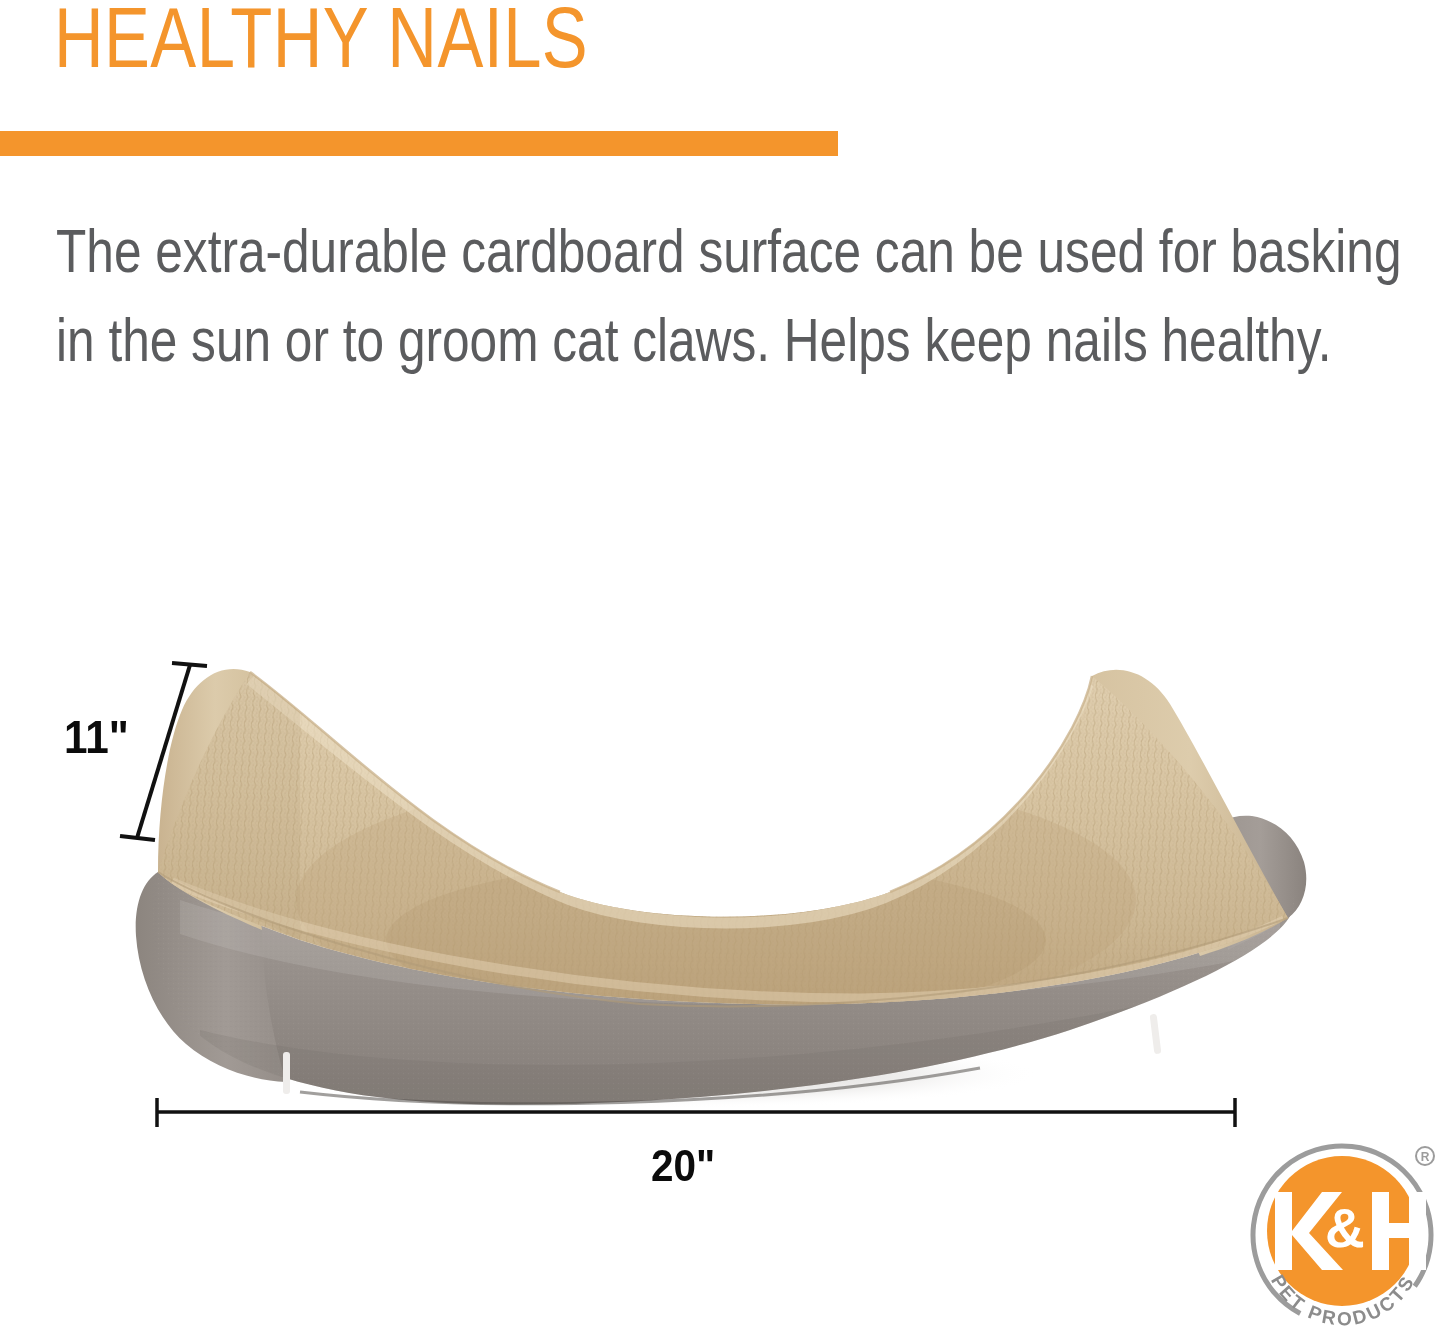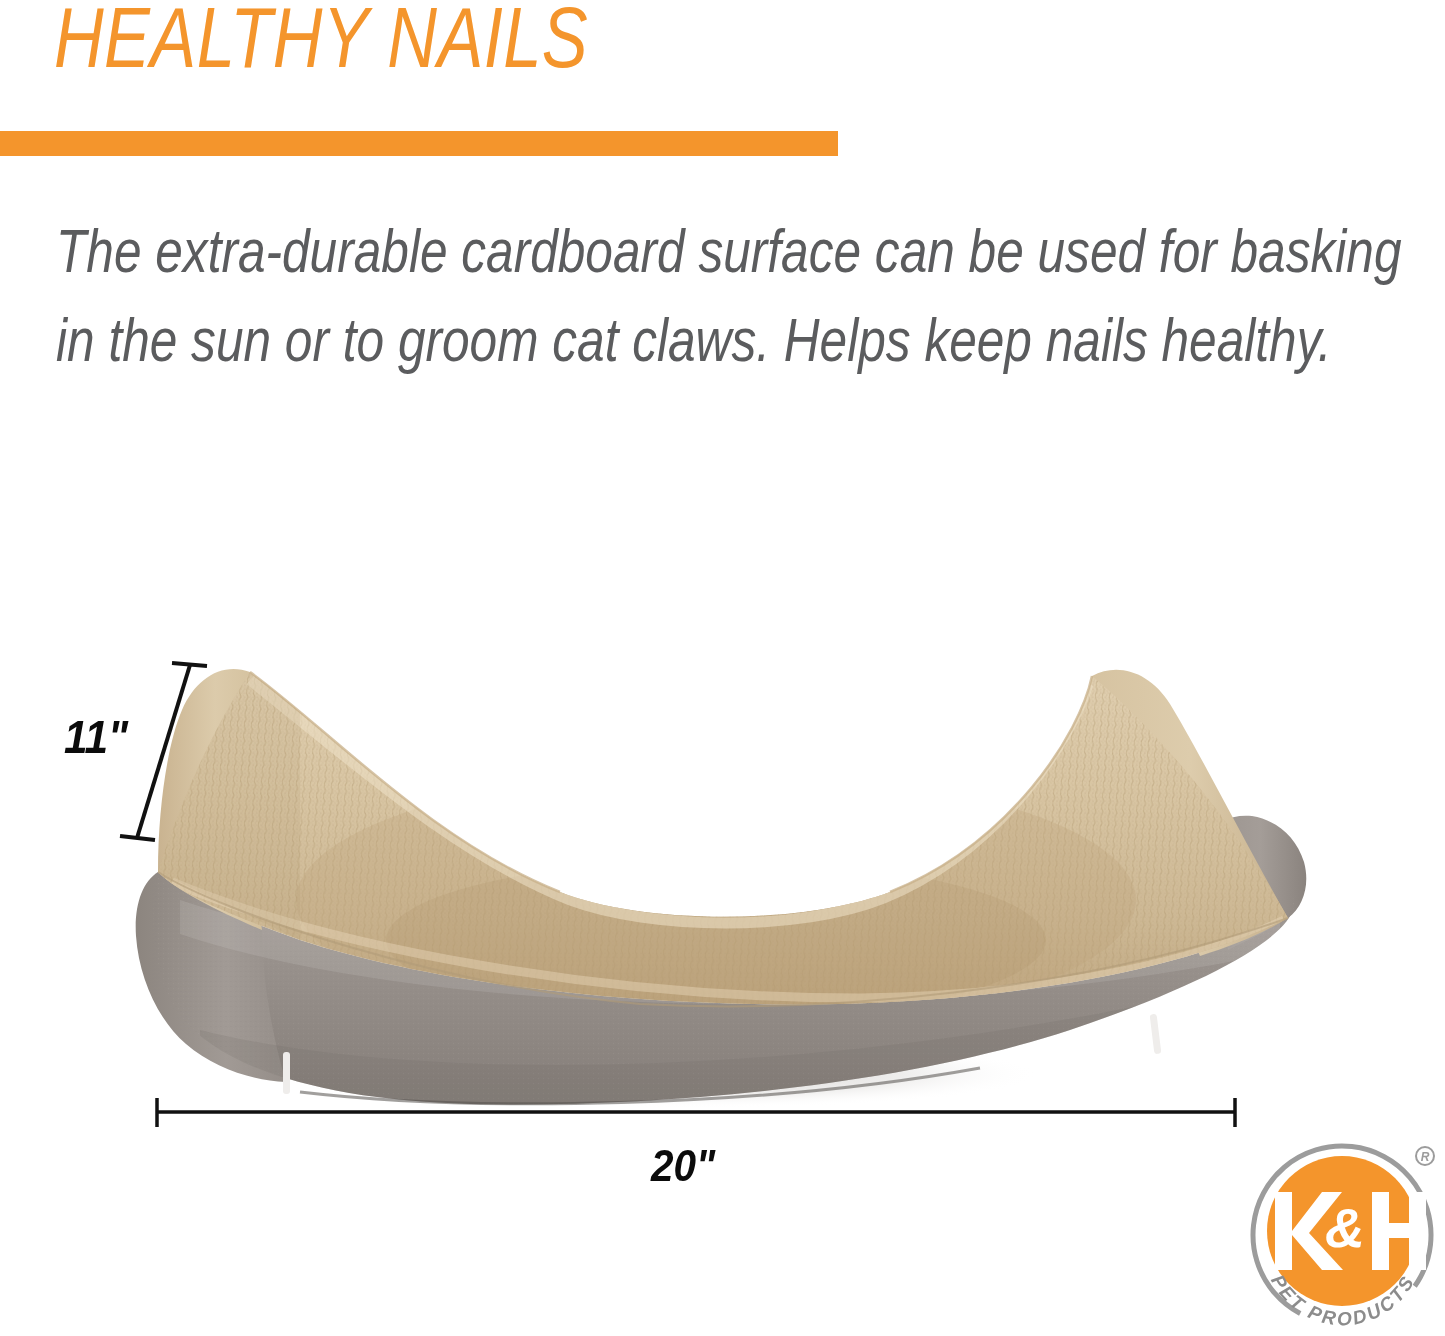--- a/index.html
+++ b/index.html
@@ -15,21 +15,20 @@
     font-family: "Liberation Sans", "DejaVu Sans", sans-serif;
     -webkit-font-smoothing: antialiased;
   }
 
   .stage {
     position: absolute;
     left: 0; top: 0;
     width: 1274px;
     height: 1336px;
     background: #ffffff;
-    font-style: italic;
   }
 
   
   .headline {
     position: absolute;
     left: 54px;
     top: -6px;
     font-size: 86px;
     line-height: 1.0;
     letter-spacing: 0.5px;

